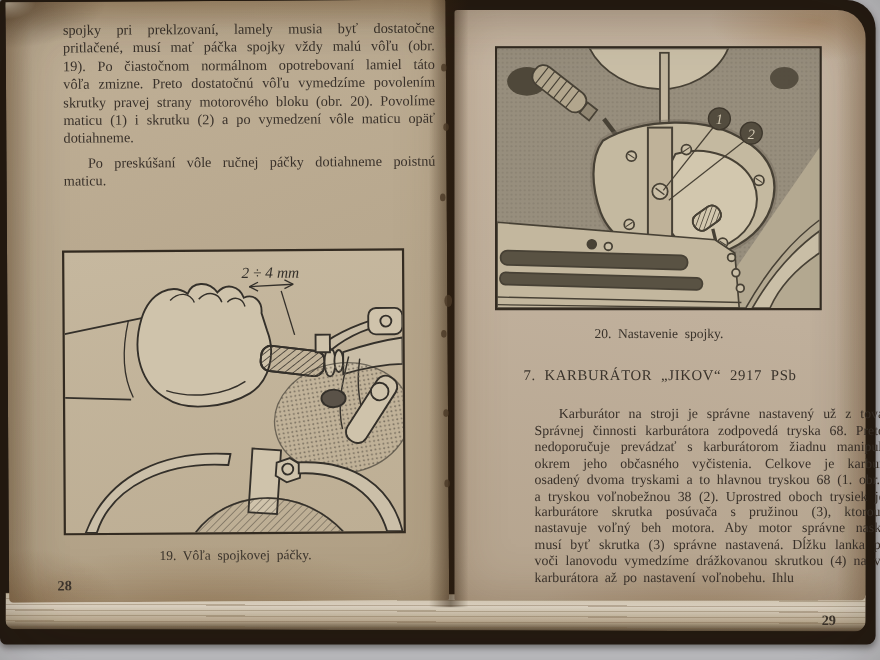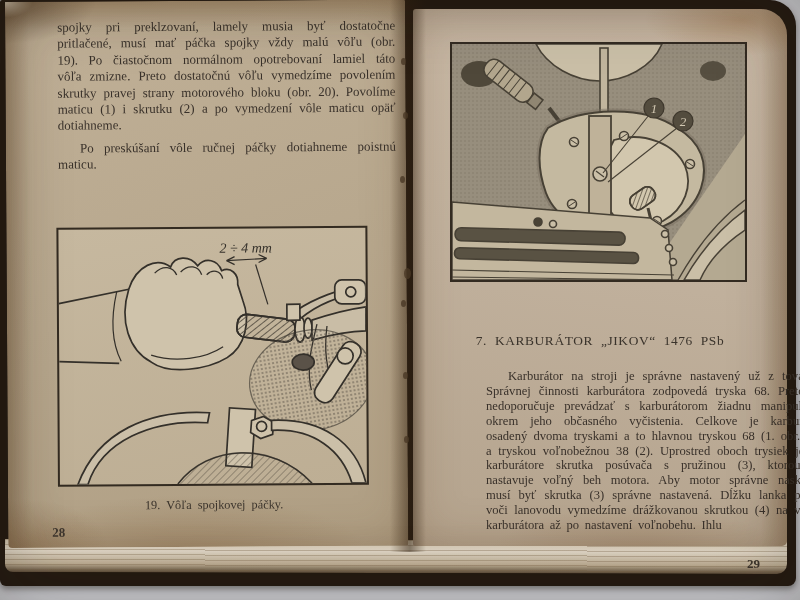--- a/index.html
+++ b/index.html
@@ -225,21 +225,22 @@
           <path d="M226,236 C244,204 266,176 293,156" stroke-width="1.4"></path>
         </g>
 
         <circle cx="202" cy="64" r="10" fill="#474136" stroke="#2f2a22" stroke-width="1.2"></circle>
         <text x="202" y="69" text-anchor="middle" font-size="13" font-style="italic" fill="#d8cfba" font-family="Liberation Serif, serif">1</text>
         <circle cx="231" cy="77" r="10" fill="#474136" stroke="#2f2a22" stroke-width="1.2"></circle>
         <text x="231" y="82" text-anchor="middle" font-size="13" font-style="italic" fill="#d8cfba" font-family="Liberation Serif, serif">2</text>
         <rect x="0" y="0" width="293" height="236" fill="#b09b7e" opacity=".12"></rect>
       </svg>
     </div>
-    <div class="heading">7. KARBURÁTOR „JIKOV“ 1476 PSb</div>
+    <div class="caption cap-20">20. Nastavenie spojky.</div>
+    <div class="heading">7. KARBURÁTOR „JIKOV“ 2917 PSb</div>
     <div class="bodytext pr-text">Karburátor na stroji je správne nastavený už z továrne. Správnej činnosti karburátora zodpovedá tryska 68. Preto sa nedoporučuje prevádzať s karburátorom žiadnu manipuláciu okrem jeho občasného vyčistenia. Celkove je karburátor osadený dvoma tryskami a to hlavnou tryskou 68 (1. obr. 22) a tryskou voľnobežnou 38 (2). Uprostred oboch trysiek je na karburátore skrutka posúvača s pružinou (3), ktorou sa nastavuje voľný beh motora. Aby motor správne naskočil, musí byť skrutka (3) správne nastavená. Dĺžku lanka plynu voči lanovodu vymedzíme drážkovanou skrutkou (4) na vrchu karburátora až po nastavení voľnobehu. Ihlu</div>
     <div class="pagenum pn-29">29</div>
   </div>
 
   <div class="gutter"></div>
   <div class="stitch" style="left:401px;top:58px;"></div>
   <div class="stitch" style="left:403px;top:112px;"></div>
   <div class="stitch" style="left:400px;top:176px;"></div>
   <div class="stitch" style="left:404px;top:268px;width:7px;height:11px;"></div>
   <div class="stitch" style="left:401px;top:300px;"></div>

